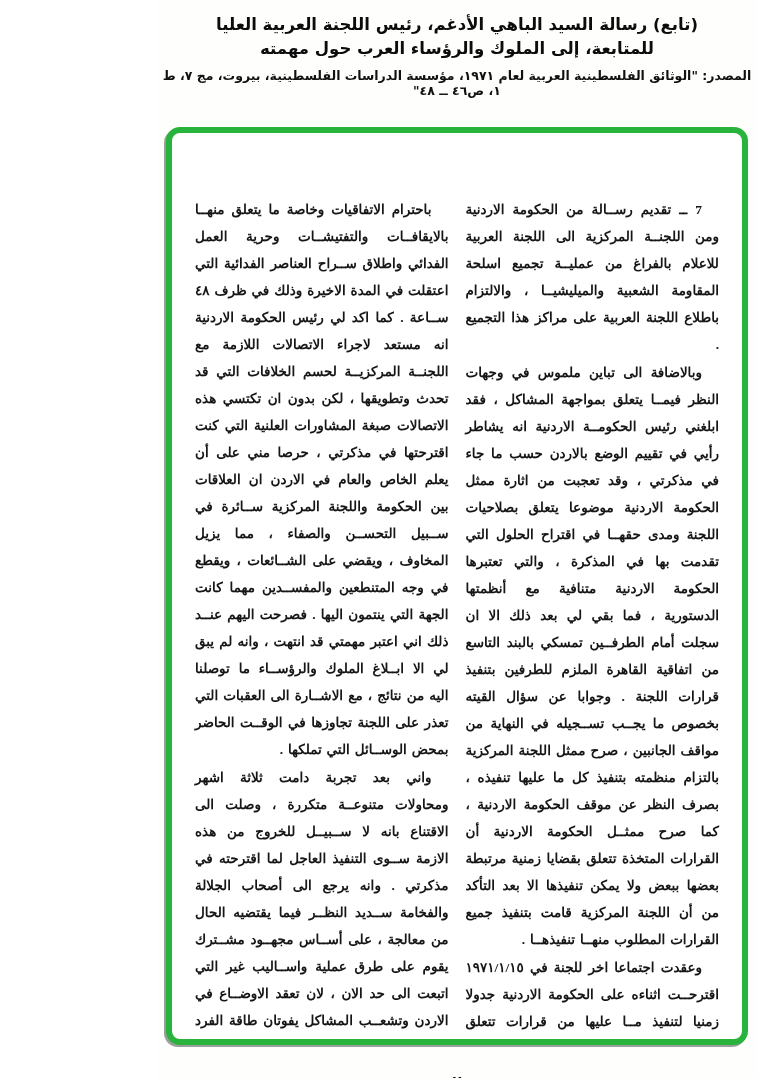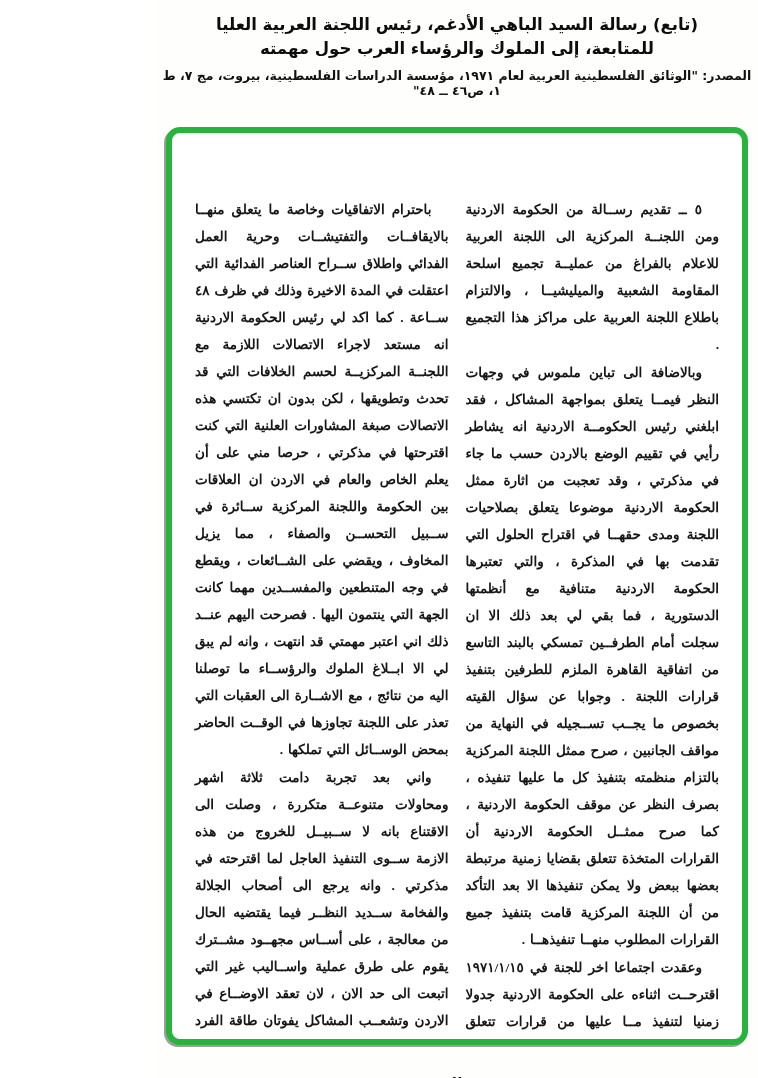--- a/index.html
+++ b/index.html
@@ -85,21 +85,21 @@
 
   <header class="page-header">
     <div class="doc-title">(تابع) رسالة السيد الباهي الأدغم، رئيس اللجنة العربية العليا للمتابعة، إلى الملوك والرؤساء العرب حول مهمته</div>
     <div class="doc-source">المصدر: "الوثائق الفلسطينية العربية لعام ١٩٧١، مؤسسة الدراسات الفلسطينية، بيروت، مج ٧، ط ١، ص٤٦ ــ ٤٨"</div>
   </header>
 
   <main class="doc-frame" style="border-color: rgb(40, 180, 60);">
     <div class="text-columns">
 
       <section class="text-col">
-        <p class="para">٥ ــ تقديم رســالة من الحكومة الاردنية ومن اللجنــة المركزية الى اللجنة العربية للاعلام بالفراغ من عمليــة تجميع اسلحة المقاومة الشعبية والميليشيــا ، والالتزام باطلاع اللجنة العربية على مراكز هذا التجميع .</p>
+        <p class="para">7 ــ تقديم رســالة من الحكومة الاردنية ومن اللجنــة المركزية الى اللجنة العربية للاعلام بالفراغ من عمليــة تجميع اسلحة المقاومة الشعبية والميليشيــا ، والالتزام باطلاع اللجنة العربية على مراكز هذا التجميع .</p>
         <p class="para">وبالاضافة الى تباين ملموس في وجهات النظر فيمــا يتعلق بمواجهة المشاكل ، فقد ابلغني رئيس الحكومــة الاردنية انه يشاطر رأيي في تقييم الوضع بالاردن حسب ما جاء في مذكرتي ، وقد تعجبت من اثارة ممثل الحكومة الاردنية موضوعا يتعلق بصلاحيات اللجنة ومدى حقهــا في اقتراح الحلول التي تقدمت بها في المذكرة ، والتي تعتبرها الحكومة الاردنية متنافية مع أنظمتها الدستورية ، فما بقي لي بعد ذلك الا ان سجلت أمام الطرفــين تمسكي بالبند التاسع من اتفاقية القاهرة الملزم للطرفين بتنفيذ قرارات اللجنة . وجوابا عن سؤال القيته بخصوص ما يجــب تســجيله في النهاية من مواقف الجانبين ، صرح ممثل اللجنة المركزية بالتزام منظمته بتنفيذ كل ما عليها تنفيذه ، بصرف النظر عن موقف الحكومة الاردنية ، كما صرح ممثــل الحكومة الاردنية أن القرارات المتخذة تتعلق بقضايا زمنية مرتبطة بعضها ببعض ولا يمكن تنفيذها الا بعد التأكد من أن اللجنة المركزية قامت بتنفيذ جميع القرارات المطلوب منهــا تنفيذهــا .</p>
         <p class="para">وعقدت اجتماعا اخر للجنة في ١٩٧١/١/١٥ اقترحــت اثناءه على الحكومة الاردنية جدولا زمنيا لتنفيذ مــا عليها من قرارات تتعلق بازالة التدابير الاســتثنائية وبعض المظاهر العســكرية التي تثير المخاوف في اوســاط المقاومة ولا تســاعد على تجميع الاســلحة المتبقية بأيدي بعض عناصر الميليشــيا ، فلم نحصل على تعهد صريح بذلك . وعلى الرغم من هذا الوضــع ابلغتني الحكومة الاردنية جملة من التأكيدات تتعلق</p>
       </section>
 
       <section class="text-col">
         <p class="para">باحترام الاتفاقيات وخاصة ما يتعلق منهــا بالايقافــات والتفتيشــات وحرية العمل الفدائي واطلاق ســراح العناصر الفدائية التي اعتقلت في المدة الاخيرة وذلك في ظرف ٤٨ ســاعة . كما اكد لي رئيس الحكومة الاردنية انه مستعد لاجراء الاتصالات اللازمة مع اللجنــة المركزيــة لحسم الخلافات التي قد تحدث وتطويقها ، لكن بدون ان تكتسي هذه الاتصالات صبغة المشاورات العلنية التي كنت اقترحتها في مذكرتي ، حرصا مني على أن يعلم الخاص والعام في الاردن ان العلاقات بين الحكومة واللجنة المركزية ســائرة في ســبيل التحســن والصفاء ، مما يزيل المخاوف ، ويقضي على الشــائعات ، ويقطع في وجه المتنطعين والمفســدين مهما كانت الجهة التي ينتمون اليها . فصرحت اليهم عنــد ذلك اني اعتبر مهمتي قد انتهت ، وانه لم يبق لي الا ابــلاغ الملوك والرؤســاء ما توصلنا اليه من نتائج ، مع الاشــارة الى العقبات التي تعذر على اللجنة تجاوزها في الوقــت الحاضر بمحض الوســائل التي تملكها .</p>
         <p class="para">واني بعد تجربة دامت ثلاثة اشهر ومحاولات متنوعــة متكررة ، وصلت الى الاقتناع بانه لا ســبيــل للخروج من هذه الازمة ســوى التنفيذ العاجل لما اقترحته في مذكرتي . وانه يرجع الى أصحاب الجلالة والفخامة ســديد النظــر فيما يقتضيه الحال من معالجة ، على أســاس مجهــود مشــترك يقوم على طرق عملية واســاليب غير التي اتبعت الى حد الان ، لان تعقد الاوضــاع في الاردن وتشعــب المشاكل يفوتان طاقة الفرد مهما كان نفوذه الادبي والدعم المعنوي الذي توليه اياه الدول العربية .</p>
         <p class="para">وما التطور الســريع الذي حصل منذ يومين في الاردن الا دليل علــى ضرورة التــدخل العــاجل من اقرب السبل وأجداها حتى يتحقق ما نشدناه في اتفاقية القاهرة مــن حقن للدماء العربية ، وســلامة الامة العربية ، وصونها ، وتثبيت للاستقرار في الاردن الشقيق ، وتأمين للعمــل الفدائي الشريف .</p>
       </section>
 

